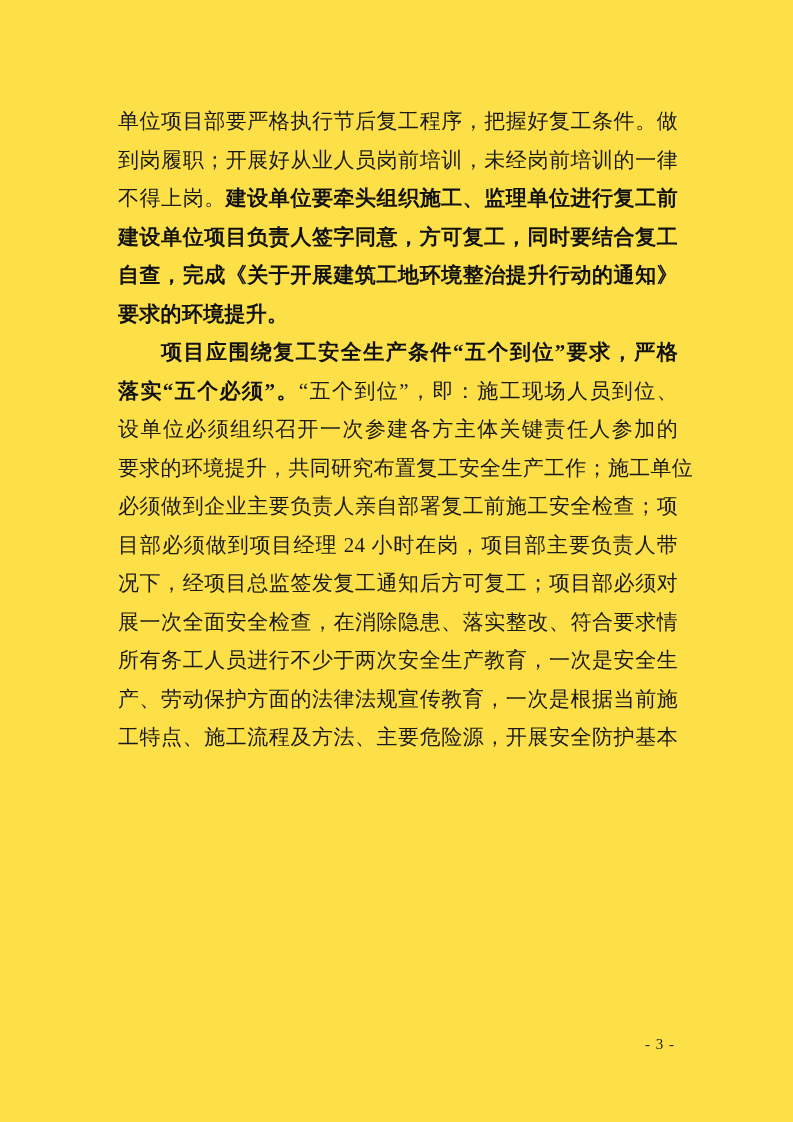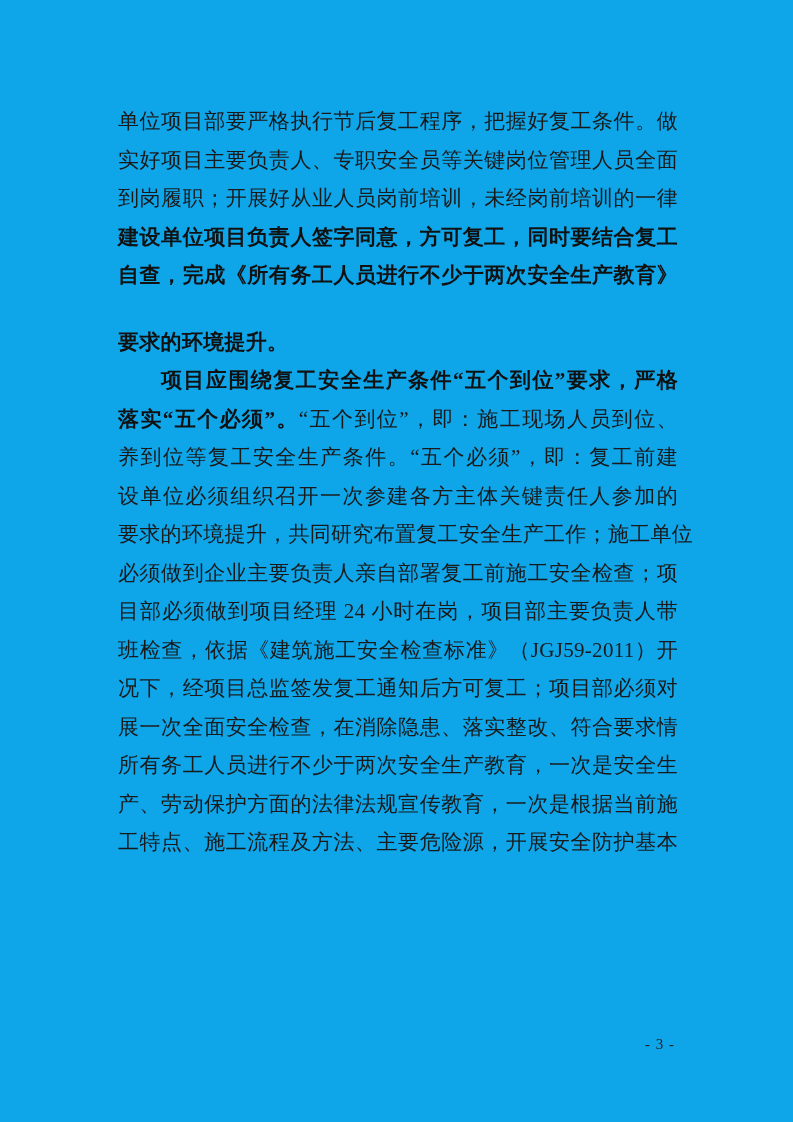--- a/index.html
+++ b/index.html
@@ -10,21 +10,21 @@
     width: 793px;
     height: 1122px;
     position: relative;
     background: #ffffff;
     overflow: hidden;
     font-family: "Liberation Serif", serif;
   }
   .page {
     position: absolute;
     inset: 0;
-    background: #0ea5e9;
+    background: #fde047;
   }
   .text-block {
     position: absolute;
     left: 118px;
     top: 102px;
     width: 560px;
   }
   .line {
     height: 38.5px;
     line-height: 38.5px;
@@ -32,21 +32,20 @@
     color: #1a1a1a;
     text-align: justify;
     text-align-last: justify;
     text-justify: inter-character;
     white-space: nowrap;
     letter-spacing: 0.3px;
   }
   .line.nojust {
     text-align: center;
     text-align-last: left;
-    margin-top: 28px;
   }
   .line.indent {
     padding-left: 43px;
   }
   .seg.b {
     font-weight: bold;
     color: #111111;
   }
   .page-number {
     position: absolute;
@@ -56,33 +55,31 @@
     color: #222222;
     letter-spacing: 1px;
   }
 </style>
 </head>
 <body>
 
 <div class="page">
   <div class="text-block">
       <div class="line"><span class="seg">单位项目部要严格执行节后复工程序，把握好复工条件。做</span></div>
-      <div class="line"><span class="seg">实好项目主要负责人、专职安全员等关键岗位管理人员全面</span></div>
       <div class="line"><span class="seg">到岗履职；开展好从业人员岗前培训，未经岗前培训的一律</span></div>
+      <div class="line"><span class="seg">不得上岗。</span><span class="seg b">建设单位要牵头组织施工、监理单位进行复工前</span></div>
       <div class="line"><span class="seg b">建设单位项目负责人签字同意，方可复工，同时要结合复工</span></div>
-      <div class="line"><span class="seg b">自查，完成《所有务工人员进行不少于两次安全生产教育》</span></div>
+      <div class="line"><span class="seg b">自查，完成《关于开展建筑工地环境整治提升行动的通知》</span></div>
       <div class="line nojust"><span class="seg b">要求的环境提升。</span></div>
       <div class="line indent"><span class="seg b">项目应围绕复工安全生产条件“五个到位”要求，严格</span></div>
       <div class="line"><span class="seg b">落实“五个必须”。</span><span class="seg">“五个到位”，即：施工现场人员到位、</span></div>
-      <div class="line"><span class="seg">养到位等复工安全生产条件。“五个必须”，即：复工前建</span></div>
       <div class="line"><span class="seg">设单位必须组织召开一次参建各方主体关键责任人参加的</span></div>
       <div class="line"><span class="seg">要求的环境提升，共同研究布置复工安全生产工作；施工单位</span></div>
       <div class="line"><span class="seg">必须做到企业主要负责人亲自部署复工前施工安全检查；项</span></div>
       <div class="line"><span class="seg">目部必须做到项目经理 24 小时在岗，项目部主要负责人带</span></div>
-      <div class="line"><span class="seg">班检查，依据《建筑施工安全检查标准》（JGJ59-2011）开</span></div>
       <div class="line"><span class="seg">况下，经项目总监签发复工通知后方可复工；项目部必须对</span></div>
       <div class="line"><span class="seg">展一次全面安全检查，在消除隐患、落实整改、符合要求情</span></div>
       <div class="line"><span class="seg">所有务工人员进行不少于两次安全生产教育，一次是安全生</span></div>
       <div class="line"><span class="seg">产、劳动保护方面的法律法规宣传教育，一次是根据当前施</span></div>
       <div class="line"><span class="seg">工特点、施工流程及方法、主要危险源，开展安全防护基本</span></div>
     </div>
   <div class="page-number">- 3 -</div>
 </div>
 
 </body></html>

